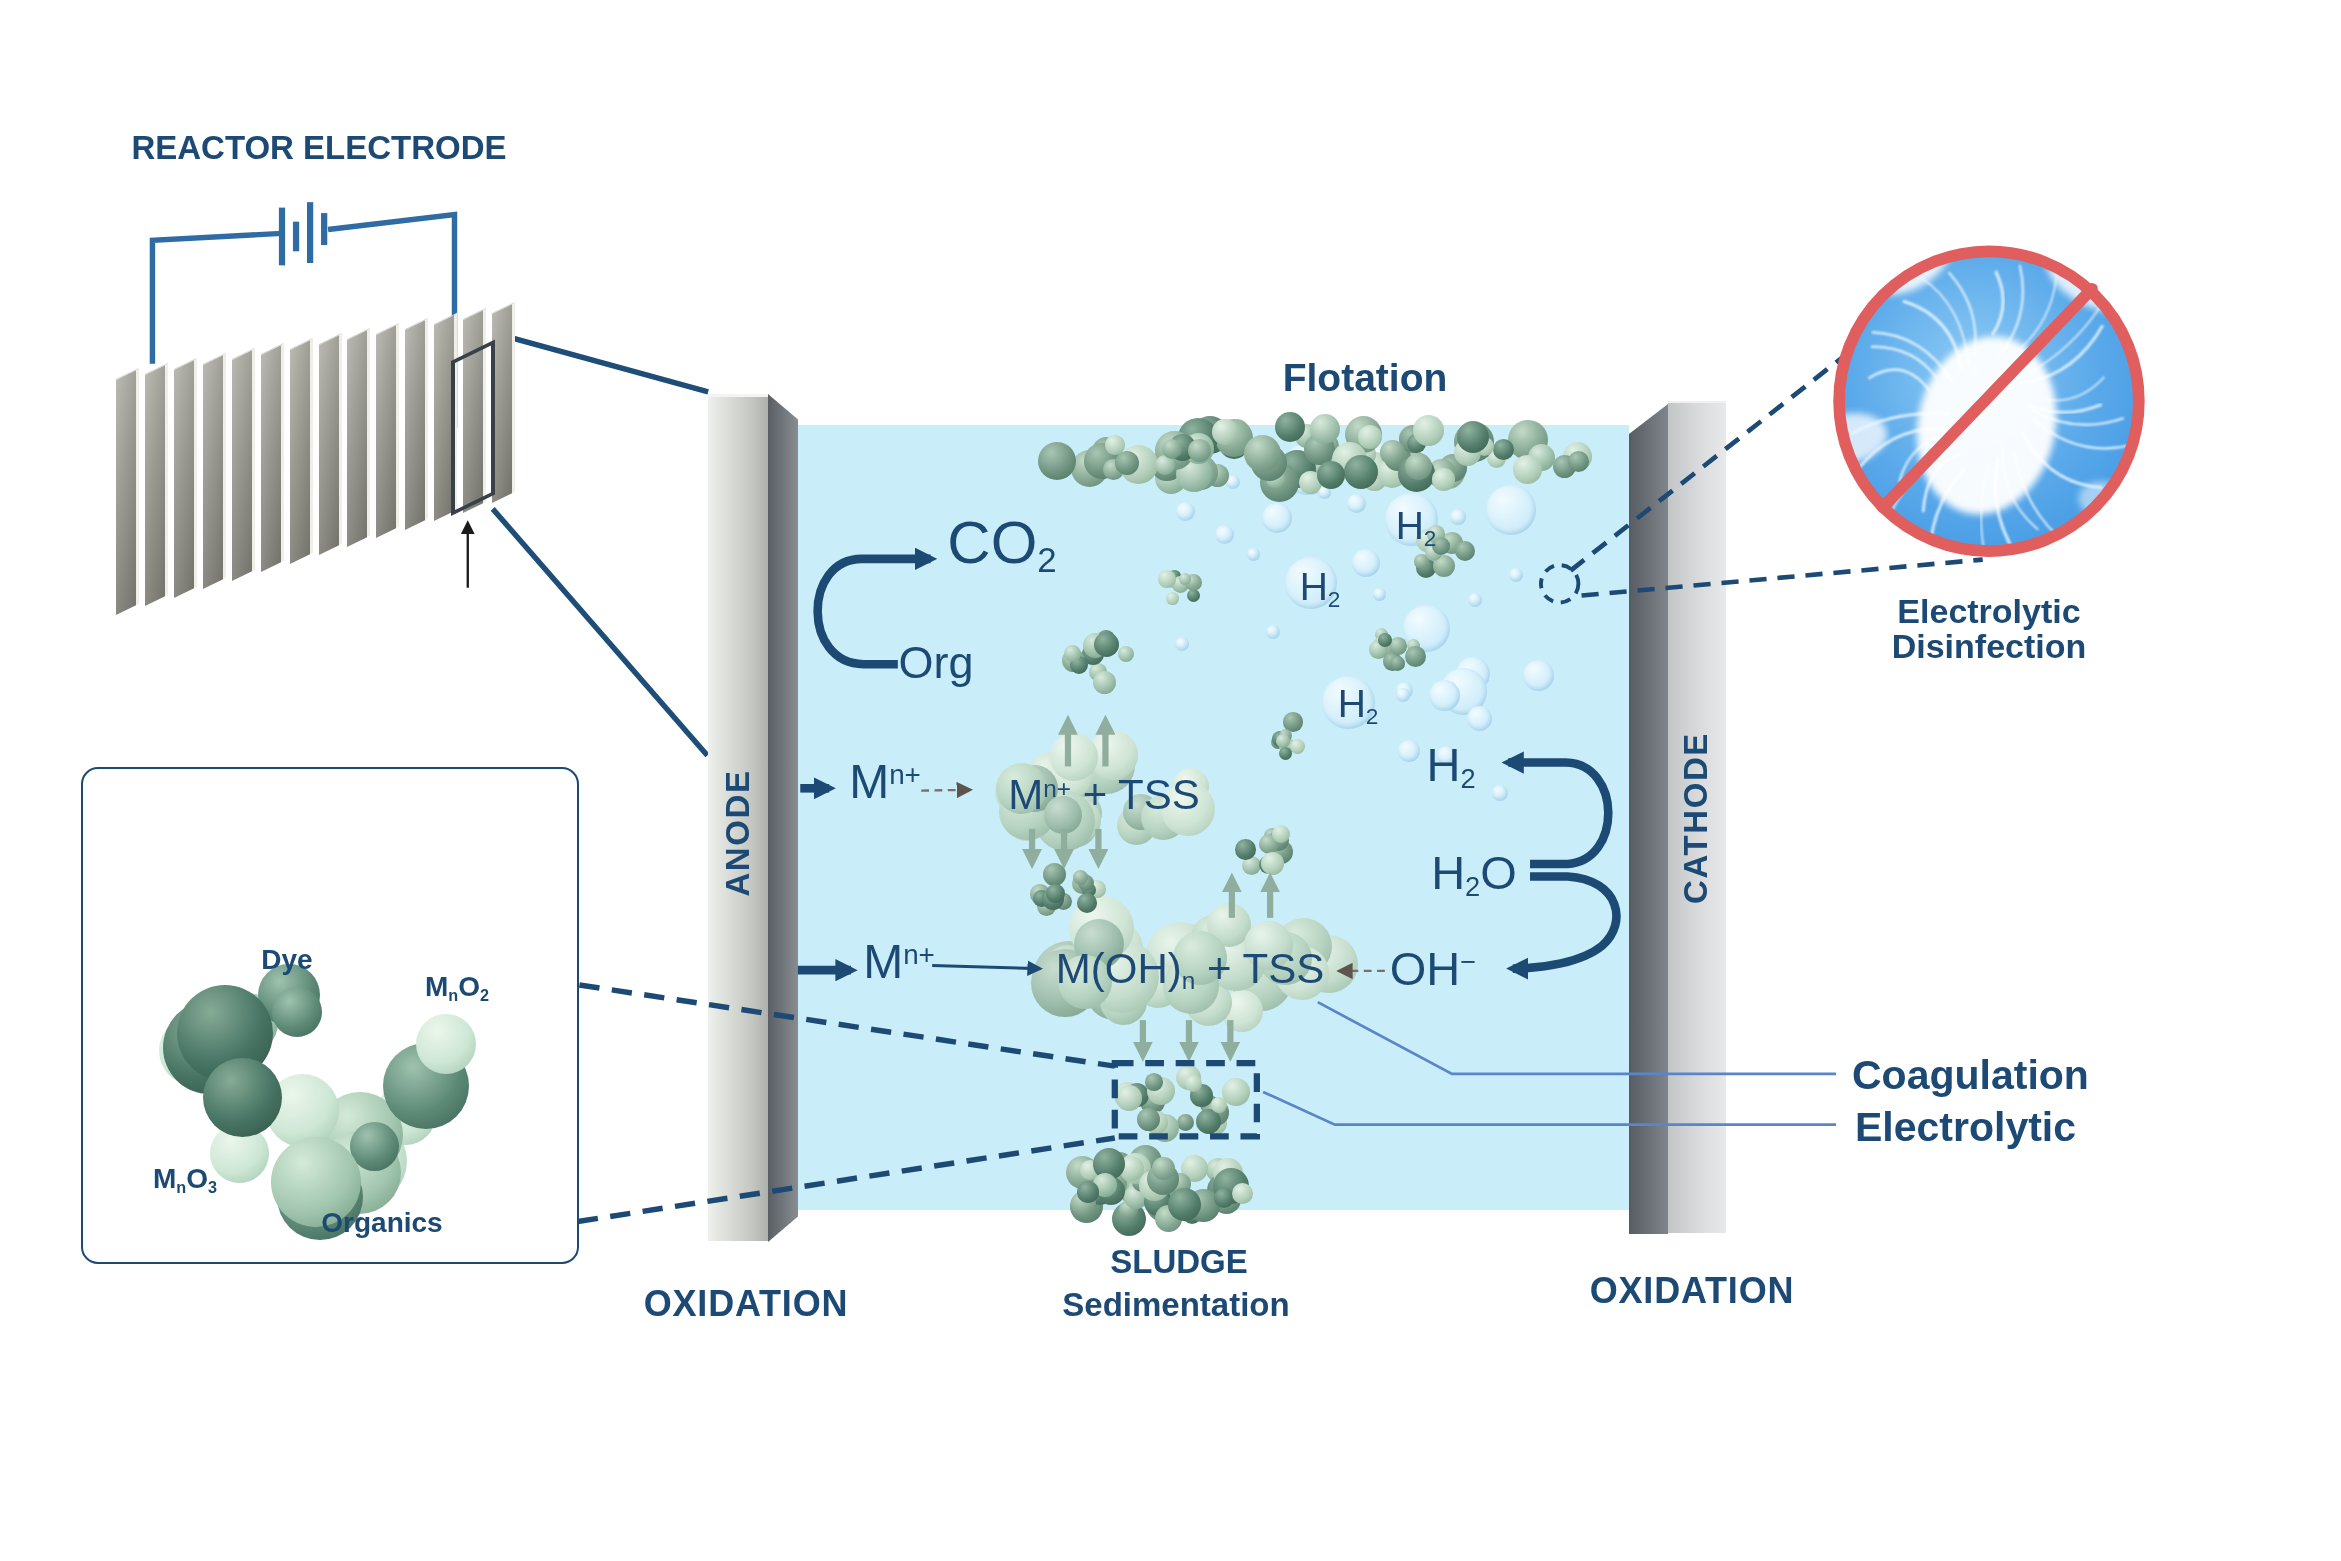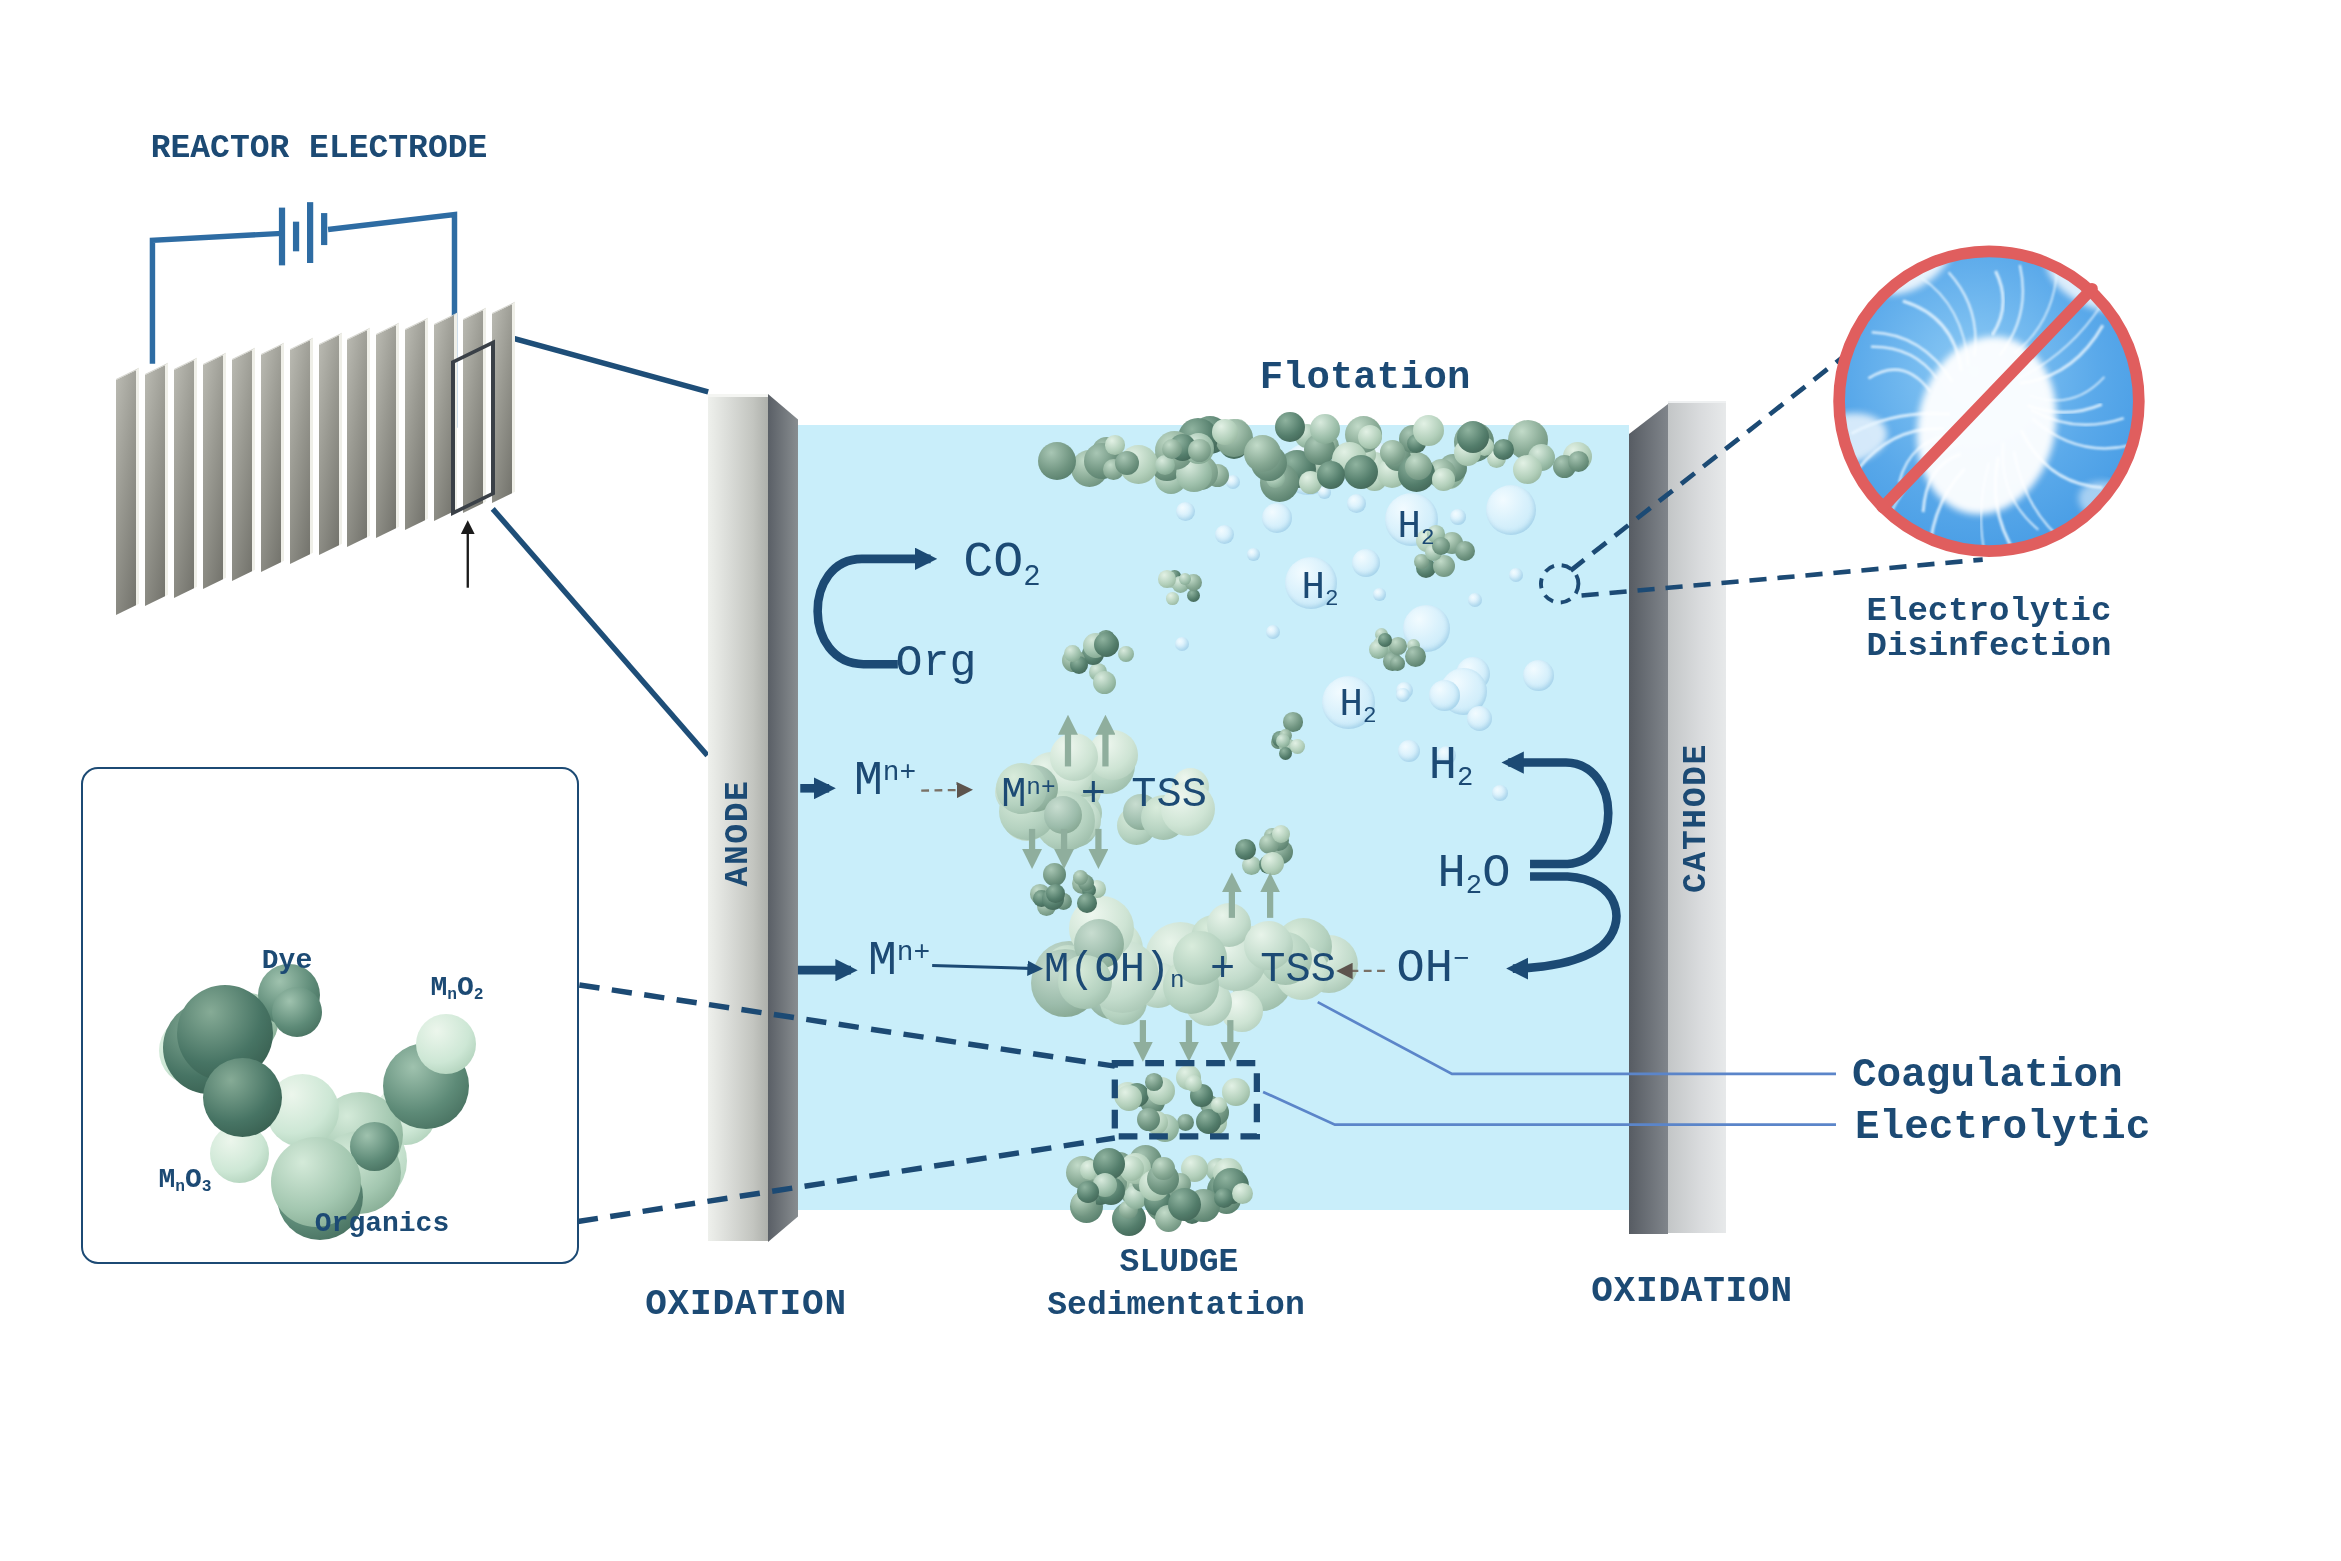--- a/index.html
+++ b/index.html
@@ -1,21 +1,21 @@
 <!DOCTYPE html>
 <html style="--navy: #1c4a74; --wire: #2e6ca3; --pointer: #5b85c9; --water: #c9eefa; --sage: #8fae9d; --red: #e05e5e;font-size:12.5px"><head>
 <meta charset="utf-8">
 <style>
   :root{
     --navy:#1c4a74; --wire:#2e6ca3; --pointer:#5b85c9; --water:#c9eefa;
     --sage:#8fae9d; --red:#e05e5e;
   }
   html,body{margin:0;padding:0;background:#fff;}
   #canvas{position:relative;width:2342px;height:1561px;background:#fff;overflow:hidden;
-          font-family:Liberation Mono, monospace;}
+          font-family:Liberation Sans, sans-serif;}
   #canvas *{box-sizing:border-box;}
   .abs{position:absolute;}
   svg.layer{position:absolute;left:0;top:0;width:2342px;height:1561px;pointer-events:none;}
   
   .lbl{position:absolute;color:var(--navy);white-space:nowrap;transform:translate(-50%,-50%);}
   .hd{font-weight:800;}
   .chem{font-weight:500;}
   .sb{font-size:.58em;vertical-align:-0.28em;}
   .sp{font-size:.58em;vertical-align:.5em;}
   .vlabel{transform:translate(-50%,-50%) rotate(-90deg);letter-spacing:1.6px;}
@@ -544,21 +544,21 @@
 
     <div class="lbl hd" style="left:287px;top:960px;font-size:28px;">Dye</div>
     <div class="lbl hd" style="left:382px;top:1223px;font-size:28px;">Organics</div>
     <div class="lbl hd" style="left:457px;top:988px;font-size:28px;">
       <span>M</span><span class="sb">n</span><span>O</span><span class="sb">2</span>
     </div>
     <div class="lbl hd" style="left:185px;top:1180px;font-size:28px;">
       <span>M</span><span class="sb">n</span><span>O</span><span class="sb">3</span>
     </div>
 
-    <div class="lbl chem" style="left:1002px;top:564px;font-size:50px;">
+    <div class="lbl chem" style="left:1002px;top:544px;font-size:60px;">
       <span>CO</span><span class="sb">2</span>
     </div>
     <div class="lbl chem" style="left:936px;top:663px;font-size:45px;">Org</div>
     <div class="lbl chem" style="left:885px;top:781px;font-size:48px;">
       <span>M</span><span class="sp">n+</span>
     </div>
     <div class="lbl chem" style="left:1104px;top:795px;font-size:42px;">
       <span>M</span><span class="sp">n+</span><span> + TSS</span>
     </div>
     <div class="lbl chem" style="left:899px;top:961px;font-size:48px;">

